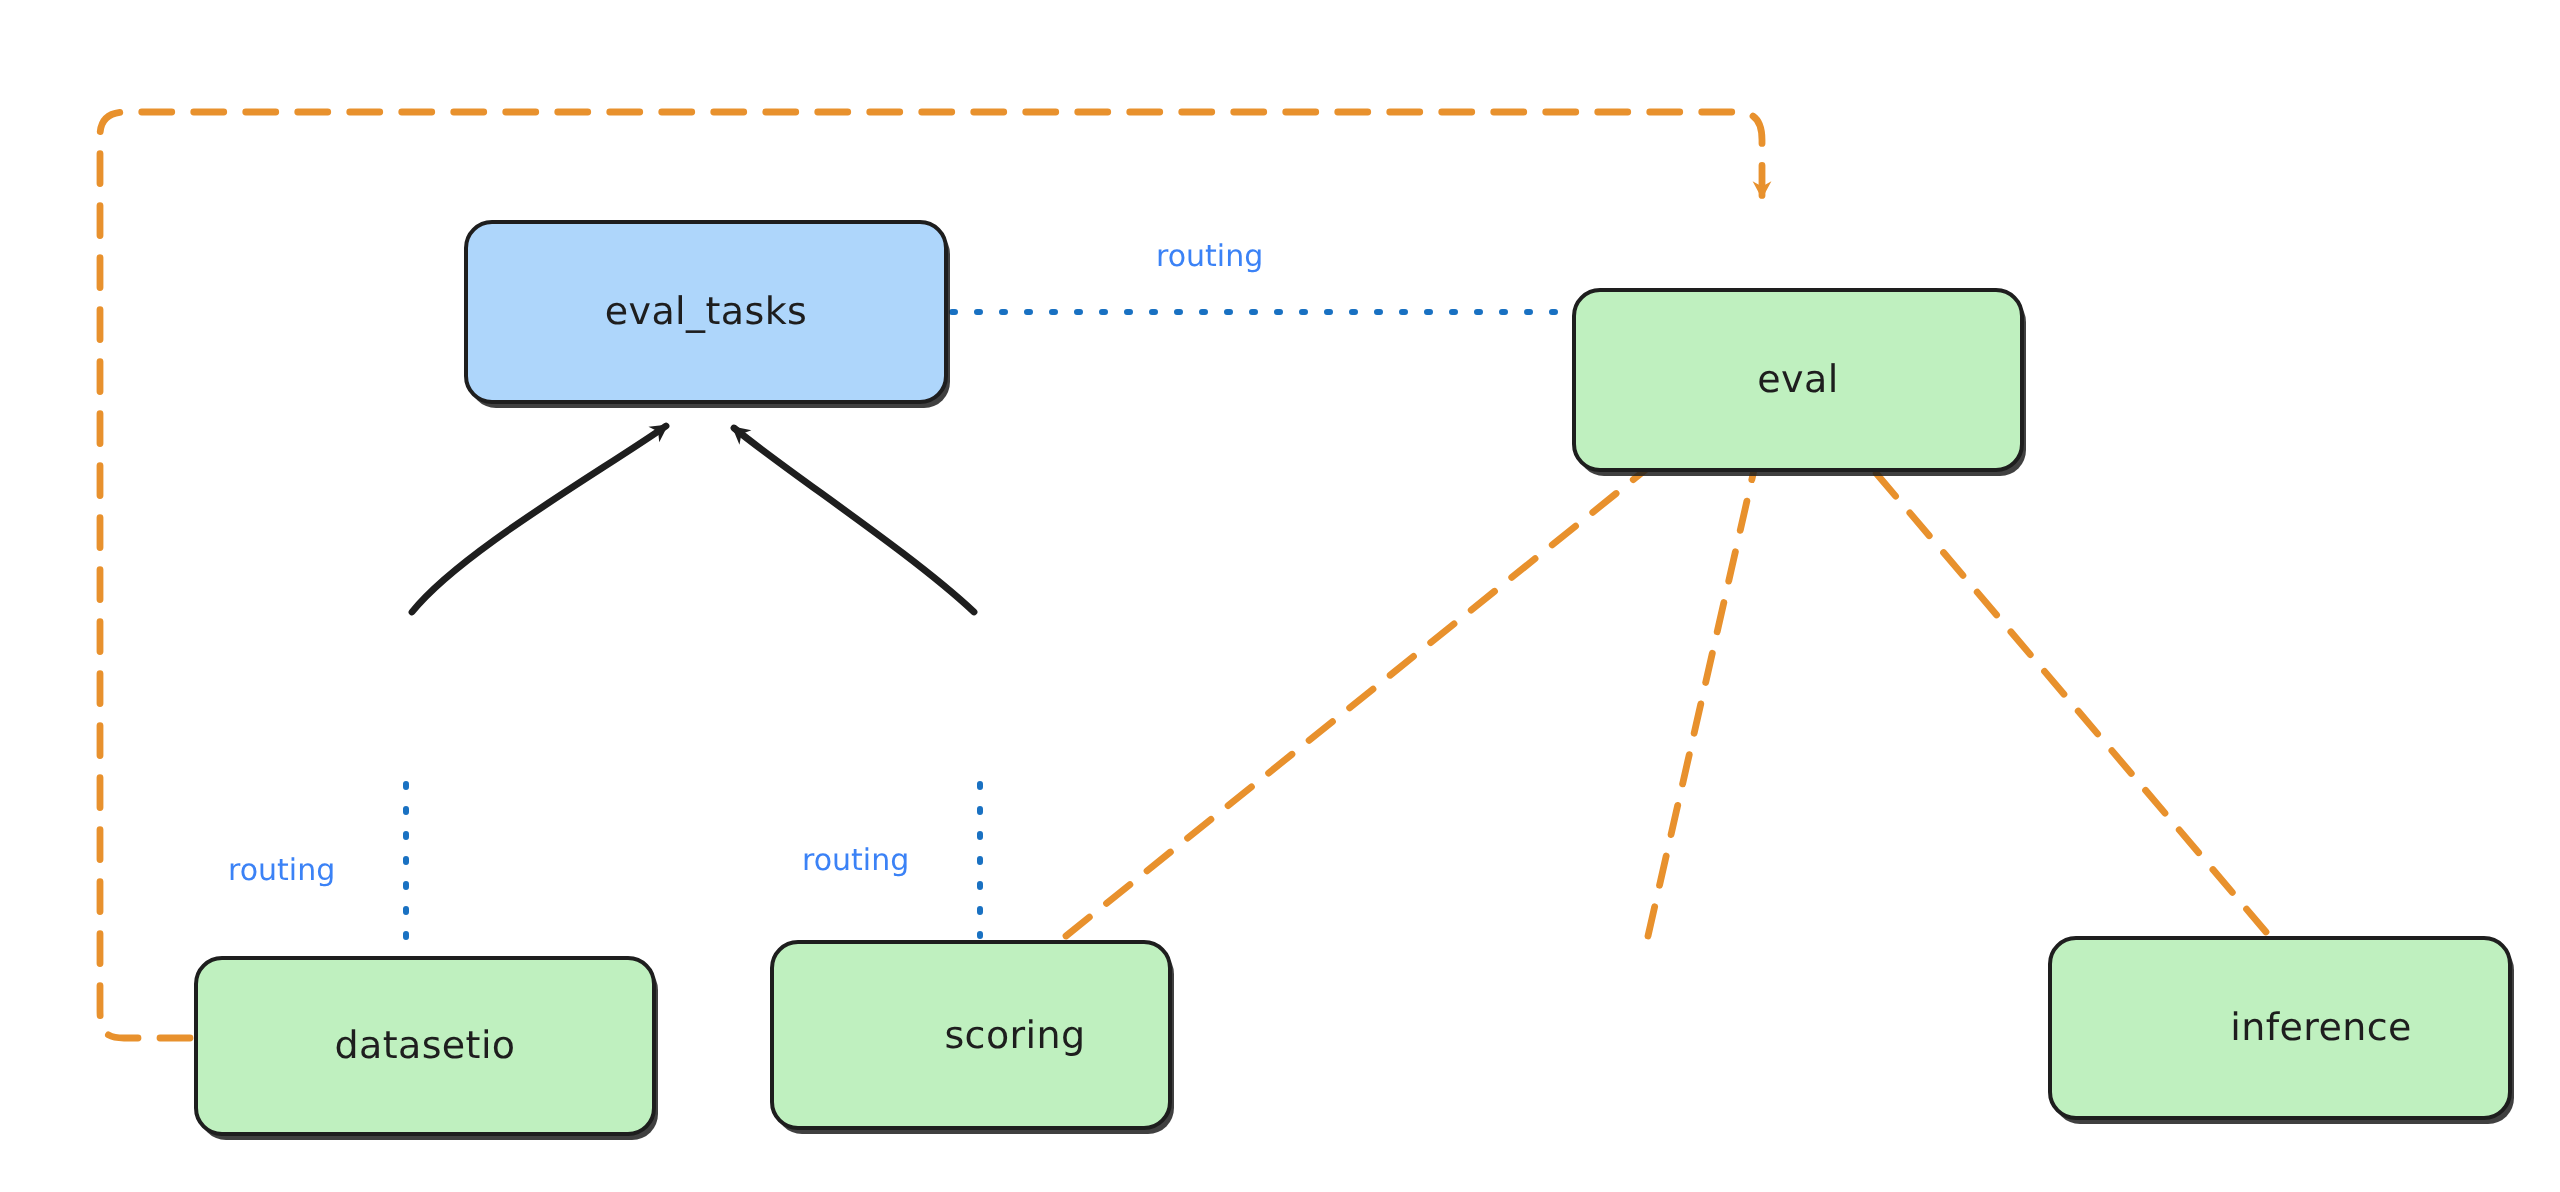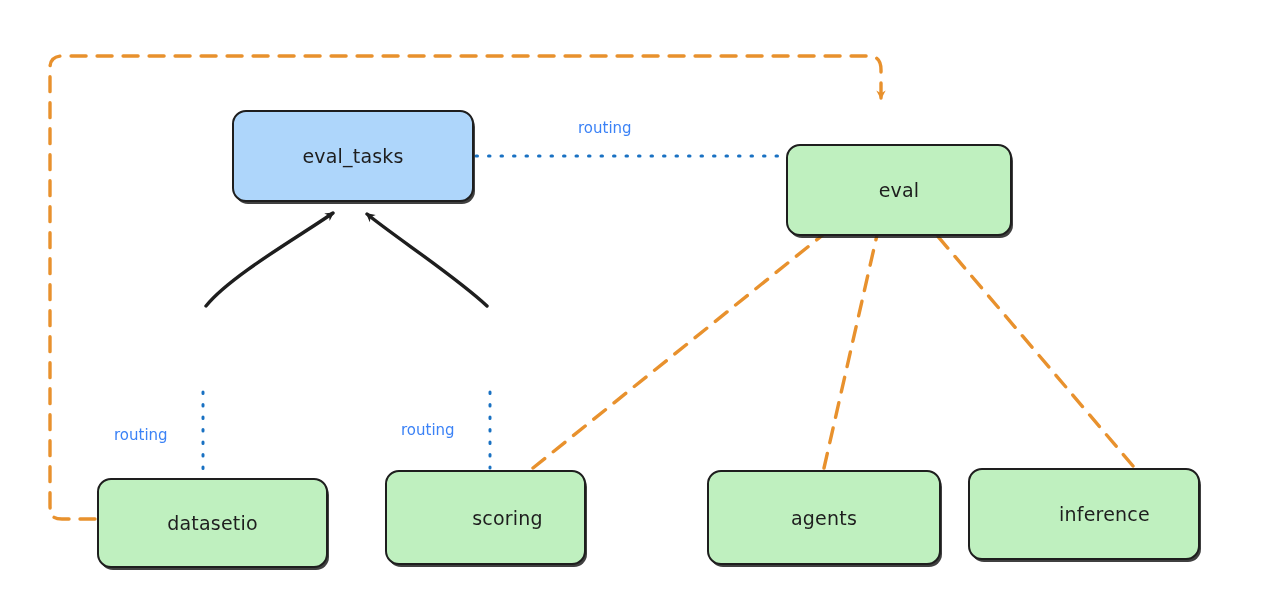--- a/index.html
+++ b/index.html
@@ -61,25 +61,22 @@
 
 
   <div class="node green" style="left:97px;top:478px;width:231px;height:90px;">
     <span>datasetio</span>
   </div>
 
   <div class="node green" style="left:385px;top:470px;width:201px;height:95px;padding-left:44px;">
     <span>scoring</span>
   </div>
 
-  <div class="node green" style="left:707px;top:470px;width:234px;height:95px;">
-    <span>agents</span>
-  </div>
 
-  <div class="node green" style="left:968px;top:468px;width:232px;height:92px;padding-left:41px;">
+  <div class="node green" style="left:1024px;top:468px;width:232px;height:92px;padding-left:41px;">
     <span>inference</span>
   </div>
 
   <div class="edge-label" style="left:578px;top:119px;">routing</div>
   <div class="edge-label" style="left:114px;top:426px;">routing</div>
   <div class="edge-label" style="left:401px;top:421px;">routing</div>
 
 </div>
 
 </body></html>

